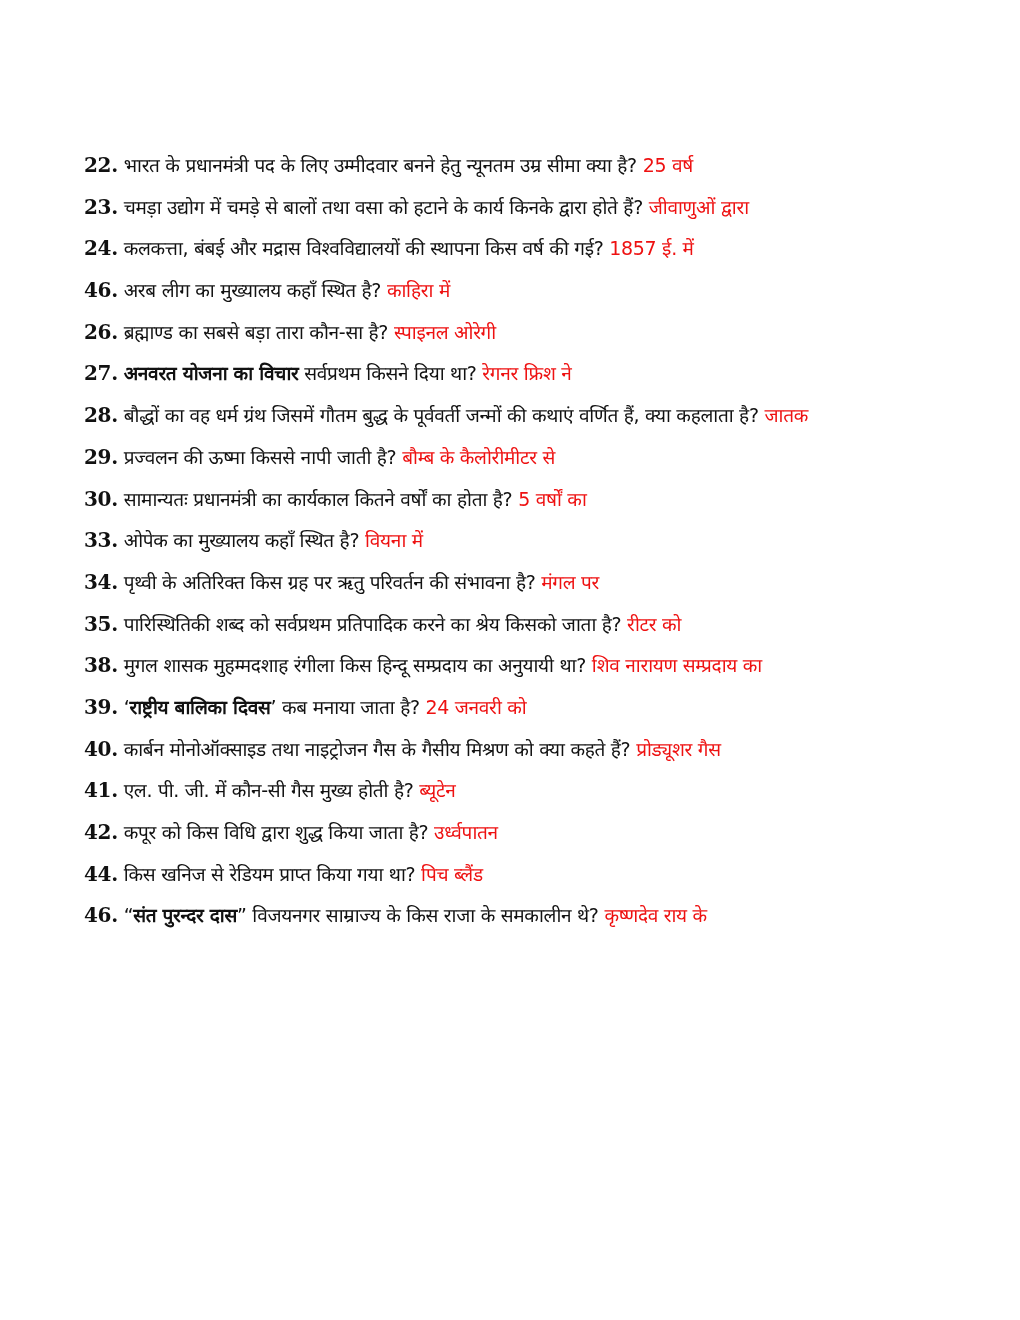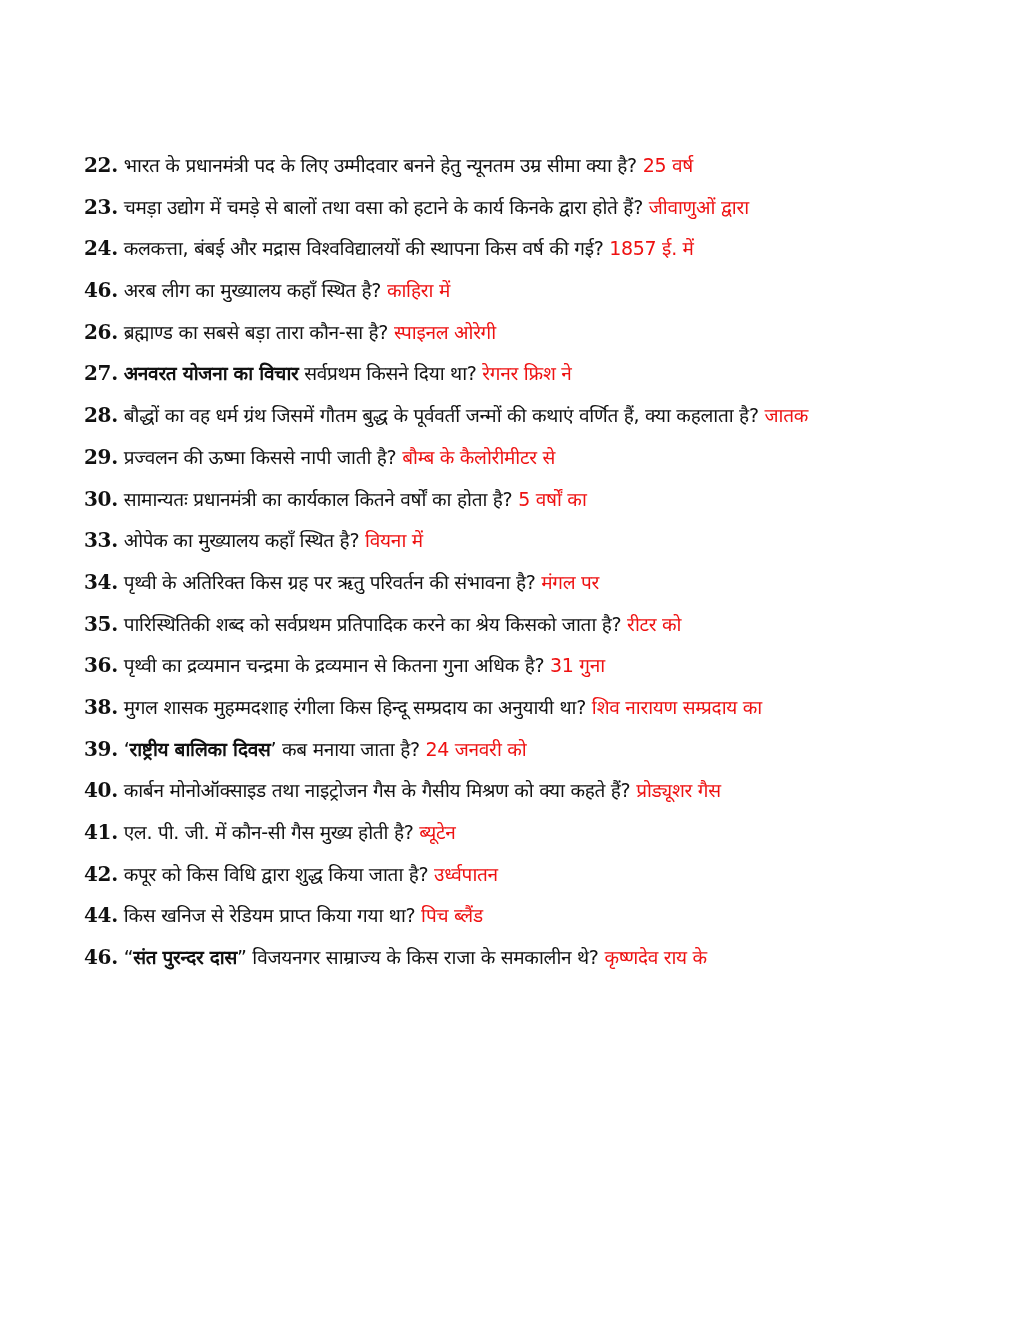--- a/index.html
+++ b/index.html
@@ -53,21 +53,20 @@
     <div class="qa-row"><span class="qnum">24.</span> <span class="qtext"><span>कलकत्ता, बंबई और मद्रास विश्वविद्यालयों की स्थापना किस वर्ष की गई?</span></span> <span class="answer">1857 ई. में</span></div>
     <div class="qa-row"><span class="qnum">46.</span> <span class="qtext"><span>अरब लीग का मुख्यालय कहाँ स्थित है?</span></span> <span class="answer">काहिरा में</span></div>
     <div class="qa-row"><span class="qnum">26.</span> <span class="qtext"><span>ब्रह्माण्ड का सबसे बड़ा तारा कौन-सा है?</span></span> <span class="answer">स्पाइनल ओरेगी</span></div>
     <div class="qa-row"><span class="qnum">27.</span> <span class="qtext"><span></span><b>अनवरत योजना का विचार</b> <span>सर्वप्रथम किसने दिया था?</span></span> <span class="answer">रेगनर फ्रिश ने</span></div>
     <div class="qa-row"><span class="qnum">28.</span> <span class="qtext"><span>बौद्धों का वह धर्म ग्रंथ जिसमें गौतम बुद्ध के पूर्ववर्ती जन्मों की कथाएं वर्णित हैं, क्या कहलाता है?</span></span> <span class="answer">जातक</span></div>
     <div class="qa-row"><span class="qnum">29.</span> <span class="qtext"><span>प्रज्वलन की ऊष्मा किससे नापी जाती है?</span></span> <span class="answer">बौम्ब के कैलोरीमीटर से</span></div>
     <div class="qa-row"><span class="qnum">30.</span> <span class="qtext"><span>सामान्यतः प्रधानमंत्री का कार्यकाल कितने वर्षों का होता है?</span></span> <span class="answer">5 वर्षों का</span></div>
     <div class="qa-row"><span class="qnum">33.</span> <span class="qtext"><span>ओपेक का मुख्यालय कहाँ स्थित है?</span></span> <span class="answer">वियना में</span></div>
     <div class="qa-row"><span class="qnum">34.</span> <span class="qtext"><span>पृथ्वी के अतिरिक्त किस ग्रह पर ऋतु परिवर्तन की संभावना है?</span></span> <span class="answer">मंगल पर</span></div>
     <div class="qa-row"><span class="qnum">35.</span> <span class="qtext"><span>पारिस्थितिकी शब्द को सर्वप्रथम प्रतिपादिक करने का श्रेय किसको जाता है?</span></span> <span class="answer">रीटर को</span></div>
-    <div class="qa-row"><span class="qnum">36.</span> <span class="qtext"><span>पृथ्वी का द्रव्यमान चन्द्रमा के द्रव्यमान से कितना गुना अधिक है?</span></span> <span class="answer">31 गुना</span></div>
     <div class="qa-row"><span class="qnum">38.</span> <span class="qtext"><span>मुगल शासक मुहम्मदशाह रंगीला किस हिन्दू सम्प्रदाय का अनुयायी था?</span></span> <span class="answer">शिव नारायण सम्प्रदाय का</span></div>
     <div class="qa-row"><span class="qnum">39.</span> <span class="qtext"><span>‘</span><b>राष्ट्रीय बालिका दिवस</b><span>’ कब मनाया जाता है?</span></span> <span class="answer">24 जनवरी को</span></div>
     <div class="qa-row"><span class="qnum">40.</span> <span class="qtext"><span>कार्बन मोनोऑक्साइड तथा नाइट्रोजन गैस के गैसीय मिश्रण को क्या कहते हैं?</span></span> <span class="answer">प्रोड्यूशर गैस</span></div>
     <div class="qa-row"><span class="qnum">41.</span> <span class="qtext"><span>एल. पी. जी. में कौन-सी गैस मुख्य होती है?</span></span> <span class="answer">ब्यूटेन</span></div>
     <div class="qa-row"><span class="qnum">42.</span> <span class="qtext"><span>कपूर को किस विधि द्वारा शुद्ध किया जाता है?</span></span> <span class="answer">उर्ध्वपातन</span></div>
     <div class="qa-row"><span class="qnum">44.</span> <span class="qtext"><span>किस खनिज से रेडियम प्राप्त किया गया था?</span></span> <span class="answer">पिच ब्लैंड</span></div>
     <div class="qa-row"><span class="qnum">46.</span> <span class="qtext"><span>“</span><b>संत पुरन्दर दास</b><span>” विजयनगर साम्राज्य के किस राजा के समकालीन थे?</span></span> <span class="answer">कृष्णदेव राय के</span></div>
   </div>
 
 </body></html>

